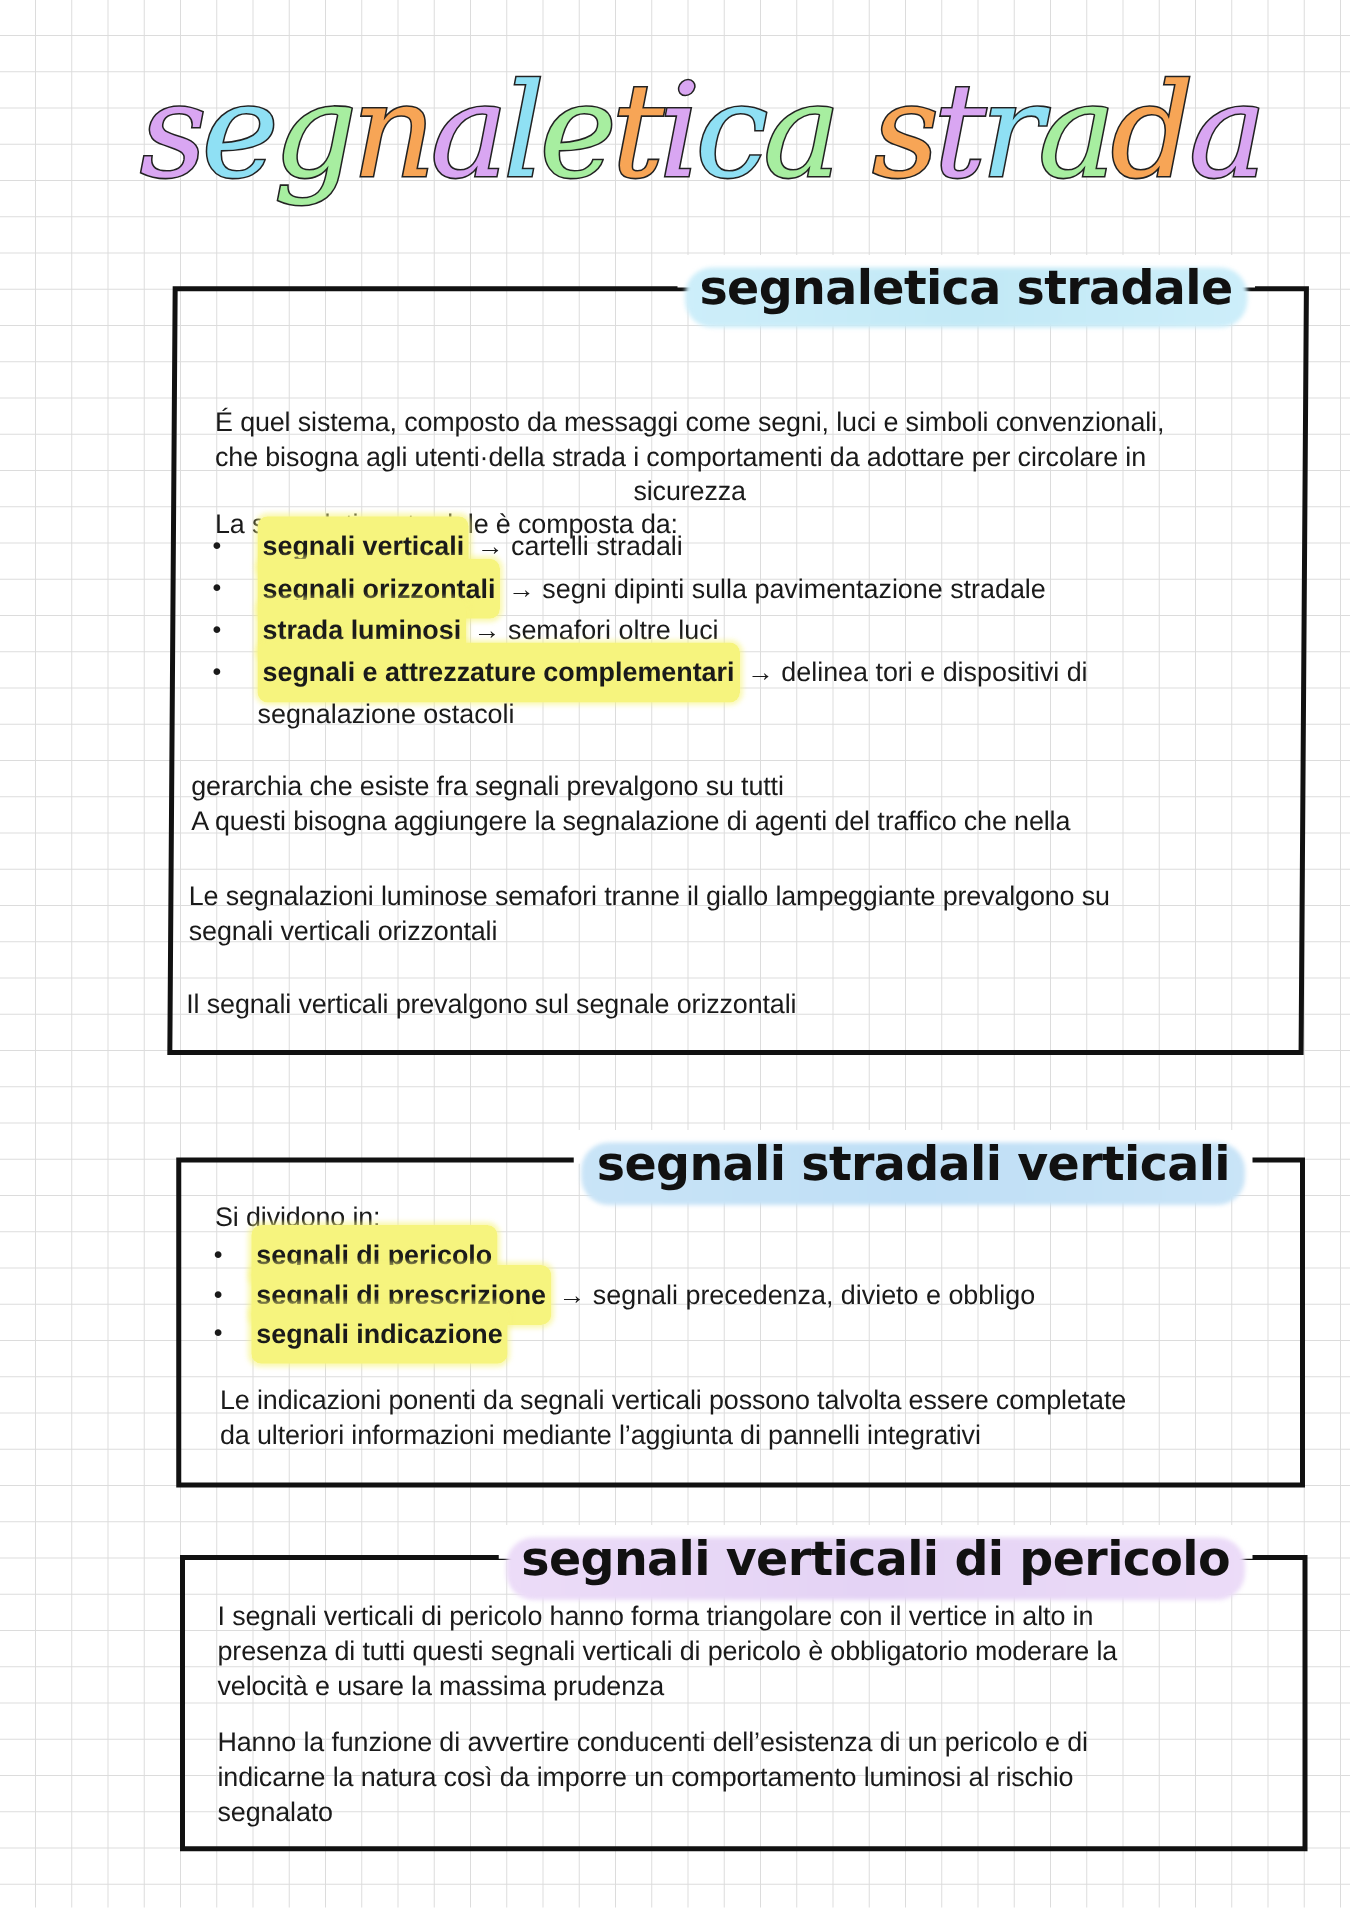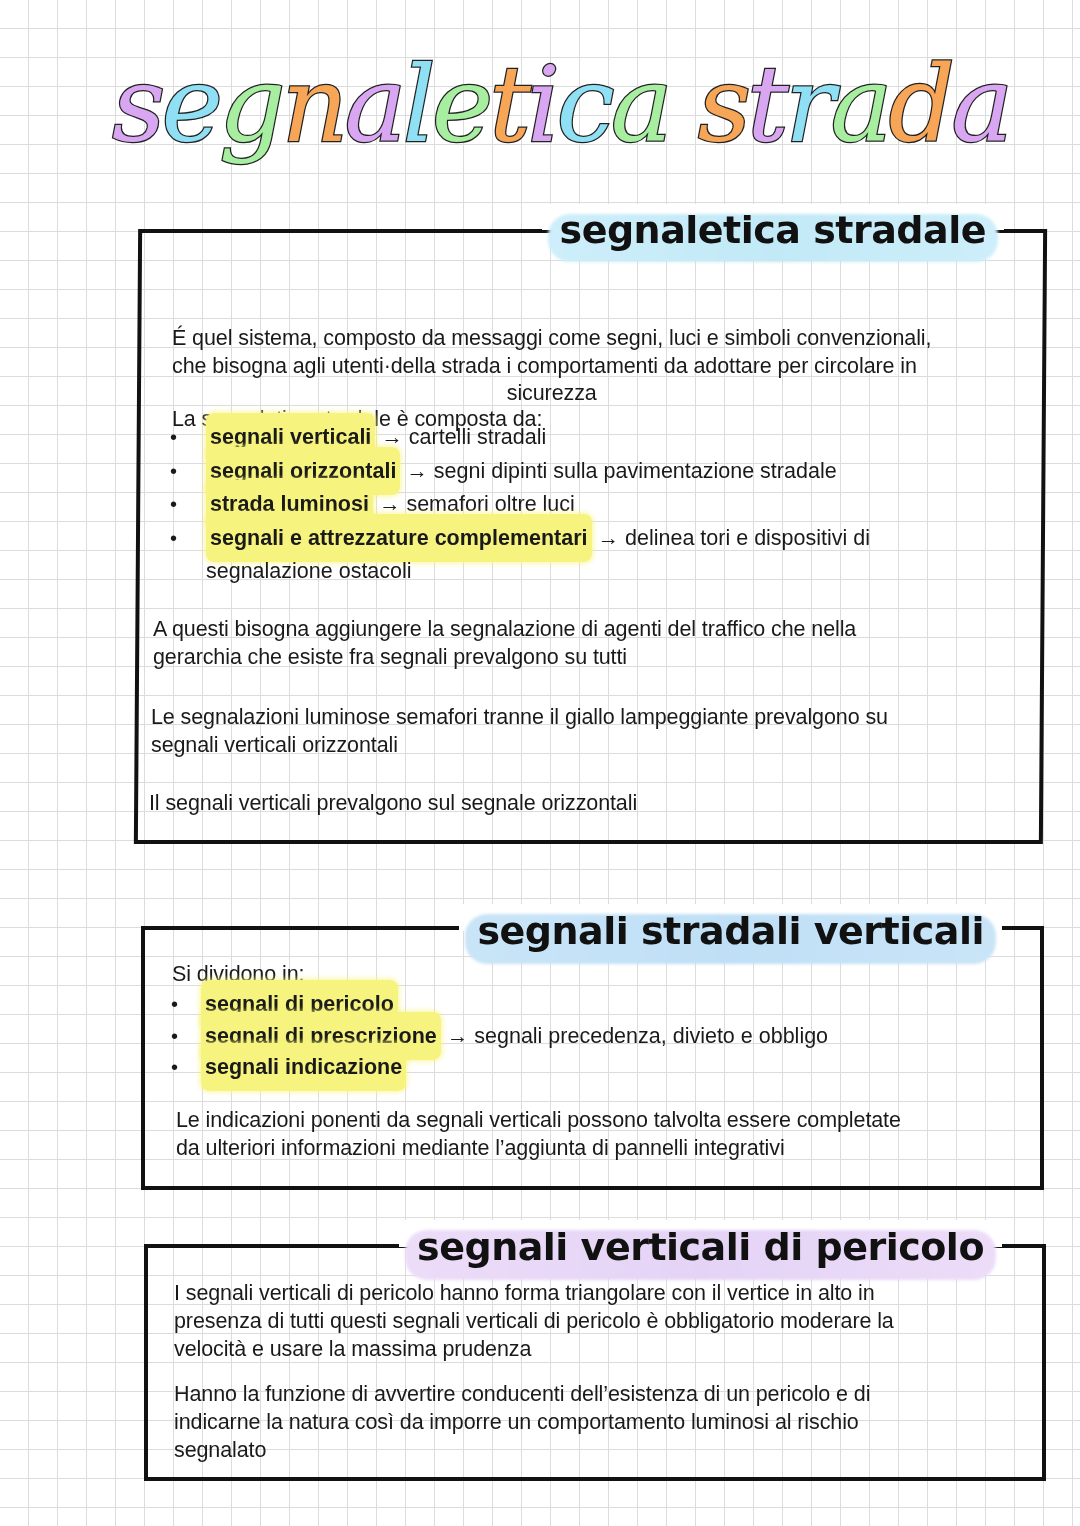--- a/index.html
+++ b/index.html
@@ -153,22 +153,22 @@
     <span class="dot">•</span>
     <span class="hl">segnali e attrezzature complementari</span>
     <span>→</span>
     <span>delinea tori e dispositivi di</span>
     <br>
     <span>segnalazione ostacoli</span>
   </li>
 </ul>
 
 <div class="text" style="left:153px; top:615px;">
+  <div>gerarchia che esiste fra segnali prevalgono su tutti</div>
   <div>A questi bisogna aggiungere la segnalazione di agenti del traffico che nella</div>
-  <div>gerarchia che esiste fra segnali prevalgono su tutti</div>
 </div>
 <div class="text" style="left:151px; top:703px;">
   <div>Le segnalazioni luminose semafori tranne il giallo lampeggiante prevalgono su</div>
   <div>segnali verticali orizzontali</div>
 </div>
 <div class="text" style="left:149px; top:789px;">
   <div>Il segnali verticali prevalgono sul segnale orizzontali</div>
 </div>
 
 <div class="box" style="left:141px; top:926px; width:903px; height:264px;">

